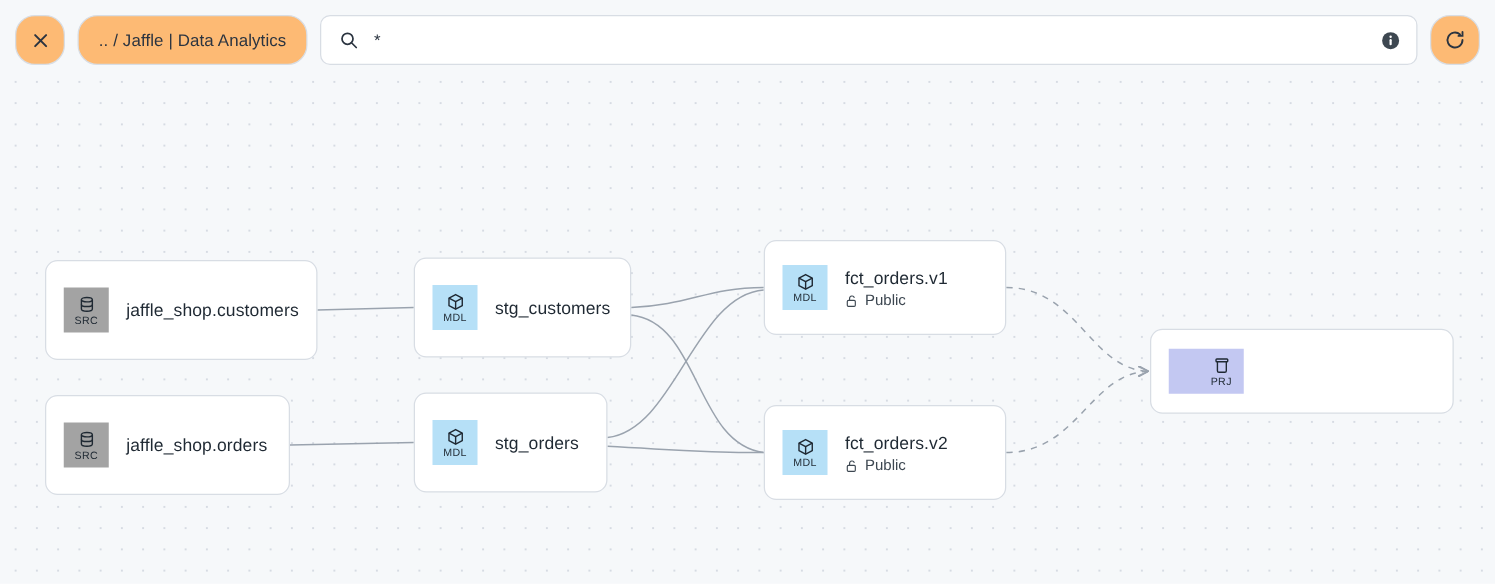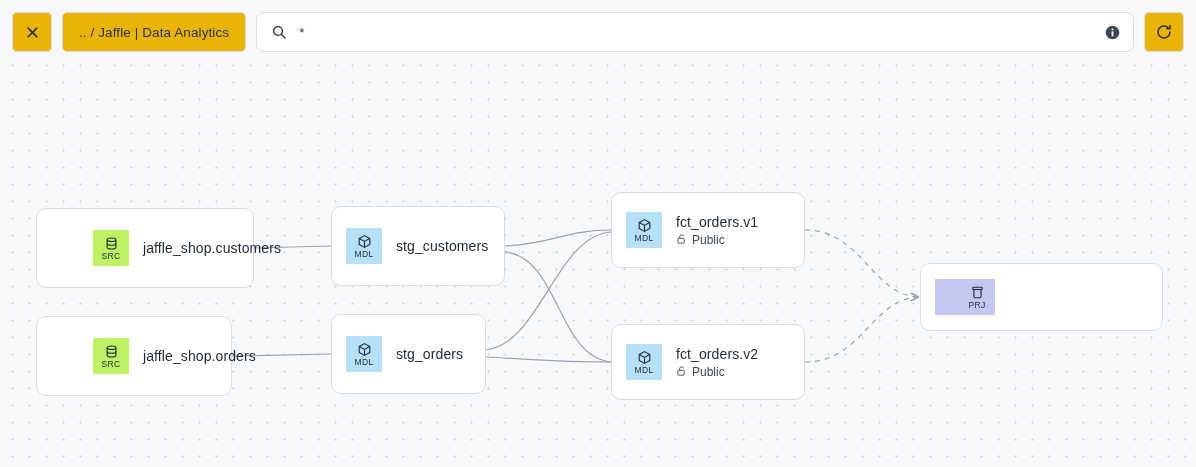--- a/index.html
+++ b/index.html
@@ -38,23 +38,23 @@
     height: 64px;
     background: #f6f8fa;
     display: flex;
     align-items: center;
     gap: 10px;
     padding: 0 12px;
     box-sizing: border-box;
     z-index: 20;
   }
   .tb-btn {
-    background: #eab308;
+    background: #fdba74;
     border: 1px solid #d8dde4;
-    border-radius: 5px;
+    border-radius: 16px;
     height: 40px;
     box-sizing: border-box;
     display: flex;
     align-items: center;
     justify-content: center;
     cursor: pointer;
     flex: 0 0 auto;
   }
   #close-btn { width: 40px; }
   #refresh-btn { width: 40px; }
@@ -115,36 +115,36 @@
     justify-content: center;
     gap: 0px;
   }
   .badge-label {
     font-size: 8.5px;
     letter-spacing: .3px;
     color: #1f2933;
     line-height: 1;
     margin-top: 1px;
   }
-  .badge.src { background: #bef264; margin-left: 42px; }
+  .badge.src { background: #a3a3a3; }
   .badge.mdl { background: #b6e0f7; }
   .badge.prj { background: #c3c8f2; padding-left: 24px; }
 
   .node-text { display: flex; flex-direction: column; gap: 3px; min-width: 0; }
   .node-title {
     font-size: 14px;
     color: #1f2933;
     white-space: nowrap;
     letter-spacing: .1px;
   }
   .node-sub {
     font-size: 12px;
     color: #3d4751;
     display: flex;
-    align-items: flex-start;
+    align-items: flex-end;
     gap: 5px;
     white-space: nowrap;
   }
   .node-sub-top {
     font-size: 11.5px;
     color: #55606c;
     white-space: nowrap;
     letter-spacing: .1px;
   }
   .node-sub-main {

